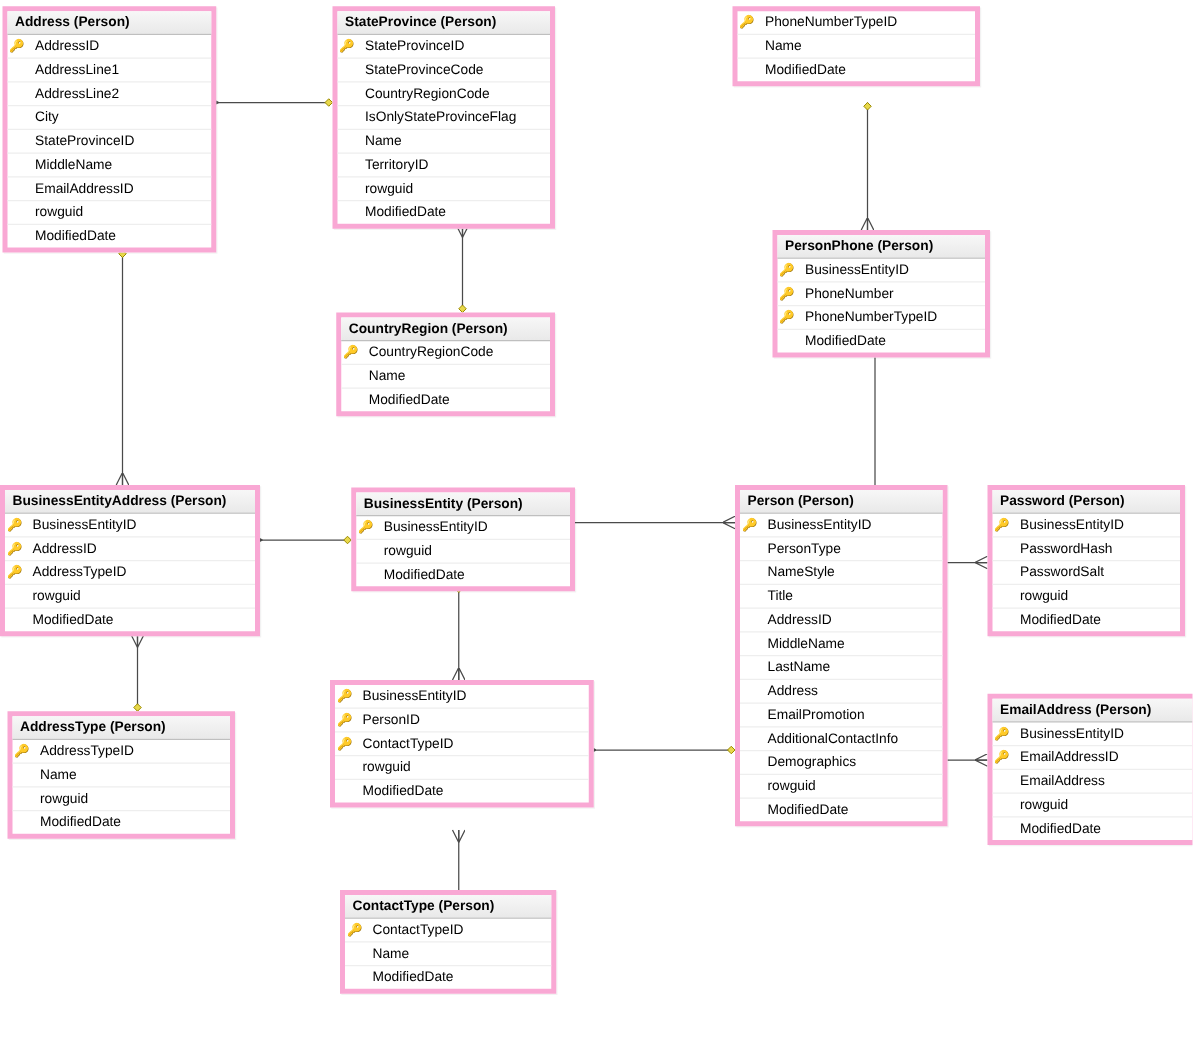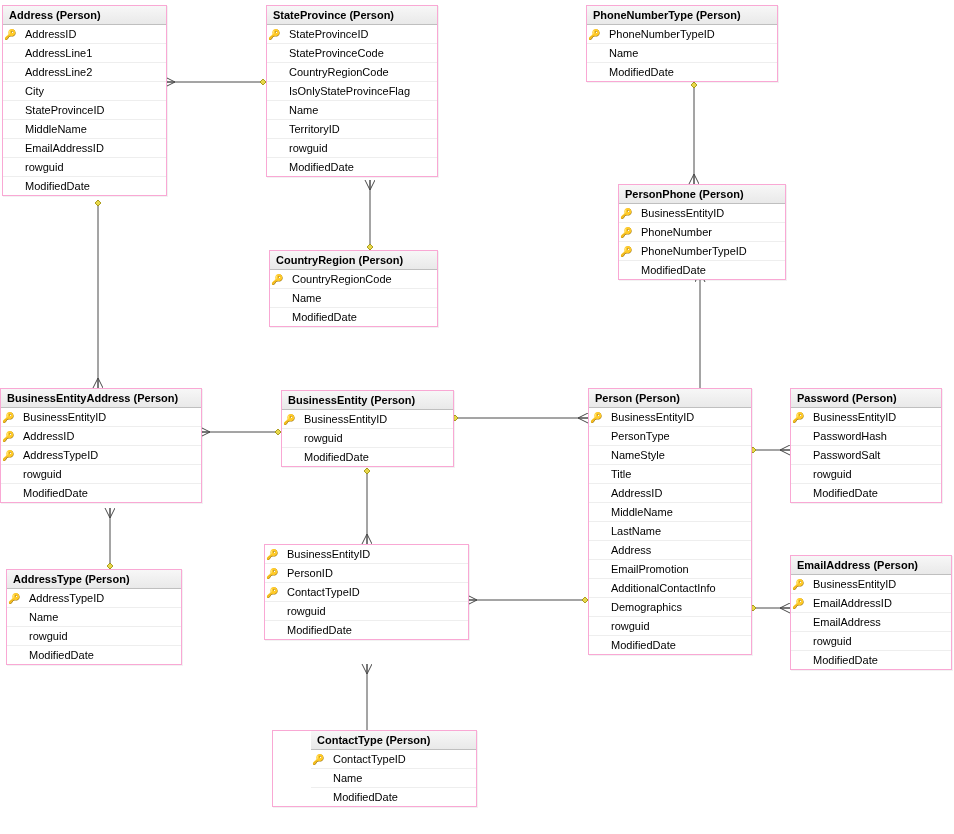--- a/index.html
+++ b/index.html
@@ -1,17 +1,17 @@
 <!DOCTYPE html>
 <html><head>
 <meta charset="utf-8">
 <style>
   html,body{margin:0;padding:0;background:#fff;font-family:"Segoe UI",Tahoma,Arial,sans-serif;font-size:11px;color:#000;}
   .canvas{position:relative;width:954px;height:834px;}
-  .entity{position:absolute;background:#fff;border:1px solid #f9a8d4;box-shadow:1px 1px 0 rgba(0,0,0,.05);}
+  .entity{position:absolute;background:#fff;border:4px solid #f9a8d4;box-shadow:1px 1px 0 rgba(0,0,0,.05);}
   .entity .title{background:linear-gradient(#f7f7f7,#e9e9e9);border-bottom:1px solid #bfbfbf;font-weight:bold;padding:3px 6px;white-space:nowrap;}
   .entity .cols{display:flex;flex-direction:column;}
   .entity .col{display:flex;align-items:center;border-top:1px solid #eee;height:18px;}
   .entity .col:first-child{border-top:none;}
   .entity .key{width:16px;text-align:center;font-size:10px;}
   .entity .key.pk{color:#c7a600;}
   .entity .name{padding:0 6px;white-space:nowrap;}
   svg.connectors{position:absolute;left:0;top:0;width:954px;height:834px;pointer-events:none;}
   .rel-line{stroke:#4a4a4a;stroke-width:1;fill:none;}
 </style>
@@ -126,21 +126,20 @@
             <span class="key"></span>
             <span class="name">rowguid</span>
           </div>
           <div class="col">
             <span class="key"></span>
             <span class="name">ModifiedDate</span>
           </div>
         </div>
       </div>
       <div class="entity" style="left: 586px; top: 5px; width: 190px;">
-        <div class="title">PhoneNumberType (Person)</div>
         <div class="cols">
           <div class="col">
             <span class="key pk">🔑</span>
             <span class="name">PhoneNumberTypeID</span>
           </div>
           <div class="col">
             <span class="key"></span>
             <span class="name">Name</span>
           </div>
           <div class="col">
@@ -374,21 +373,21 @@
           <div class="col">
             <span class="key"></span>
             <span class="name">rowguid</span>
           </div>
           <div class="col">
             <span class="key"></span>
             <span class="name">ModifiedDate</span>
           </div>
         </div>
       </div>
-      <div class="entity" style="left: 272px; top: 730px; width: 165px; padding-left: 38px;">
+      <div class="entity" style="left: 272px; top: 712px; width: 165px;">
         <div class="title">ContactType (Person)</div>
         <div class="cols">
           <div class="col">
             <span class="key pk">🔑</span>
             <span class="name">ContactTypeID</span>
           </div>
           <div class="col">
             <span class="key"></span>
             <span class="name">Name</span>
           </div>

